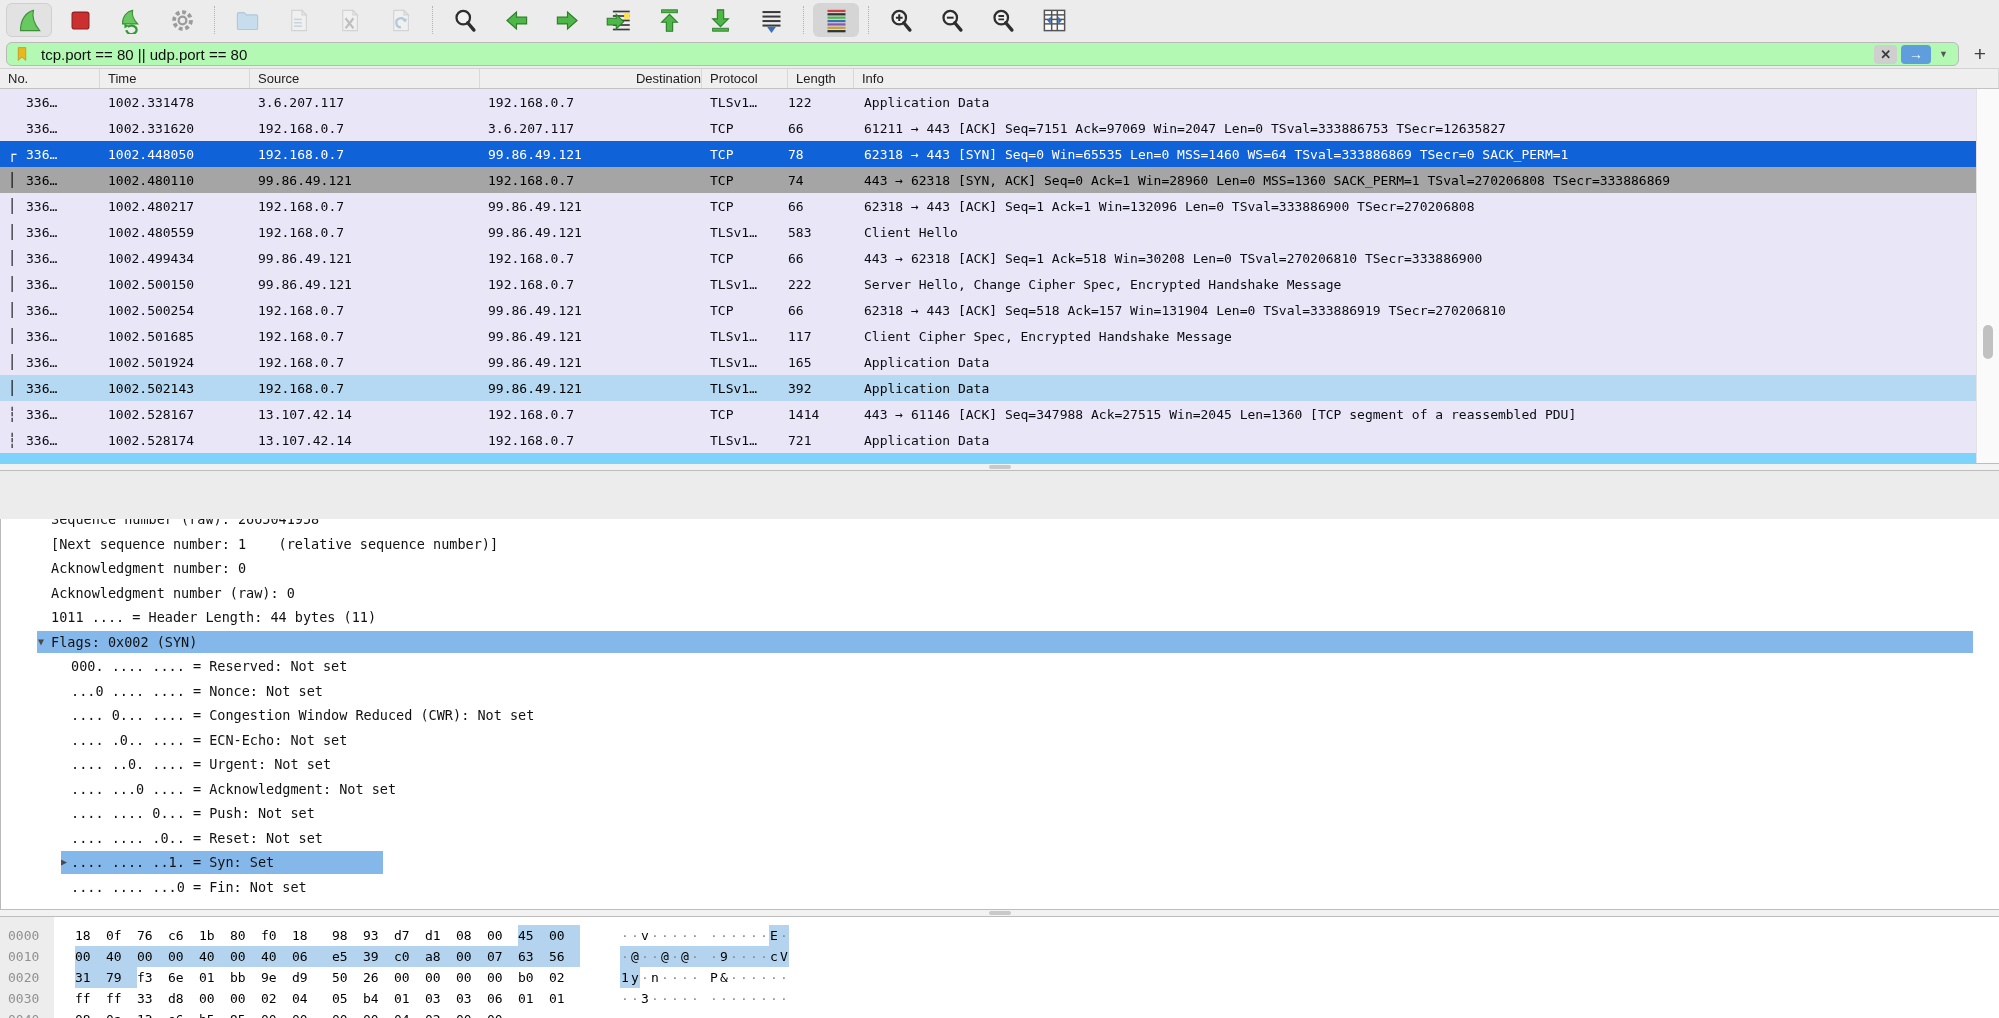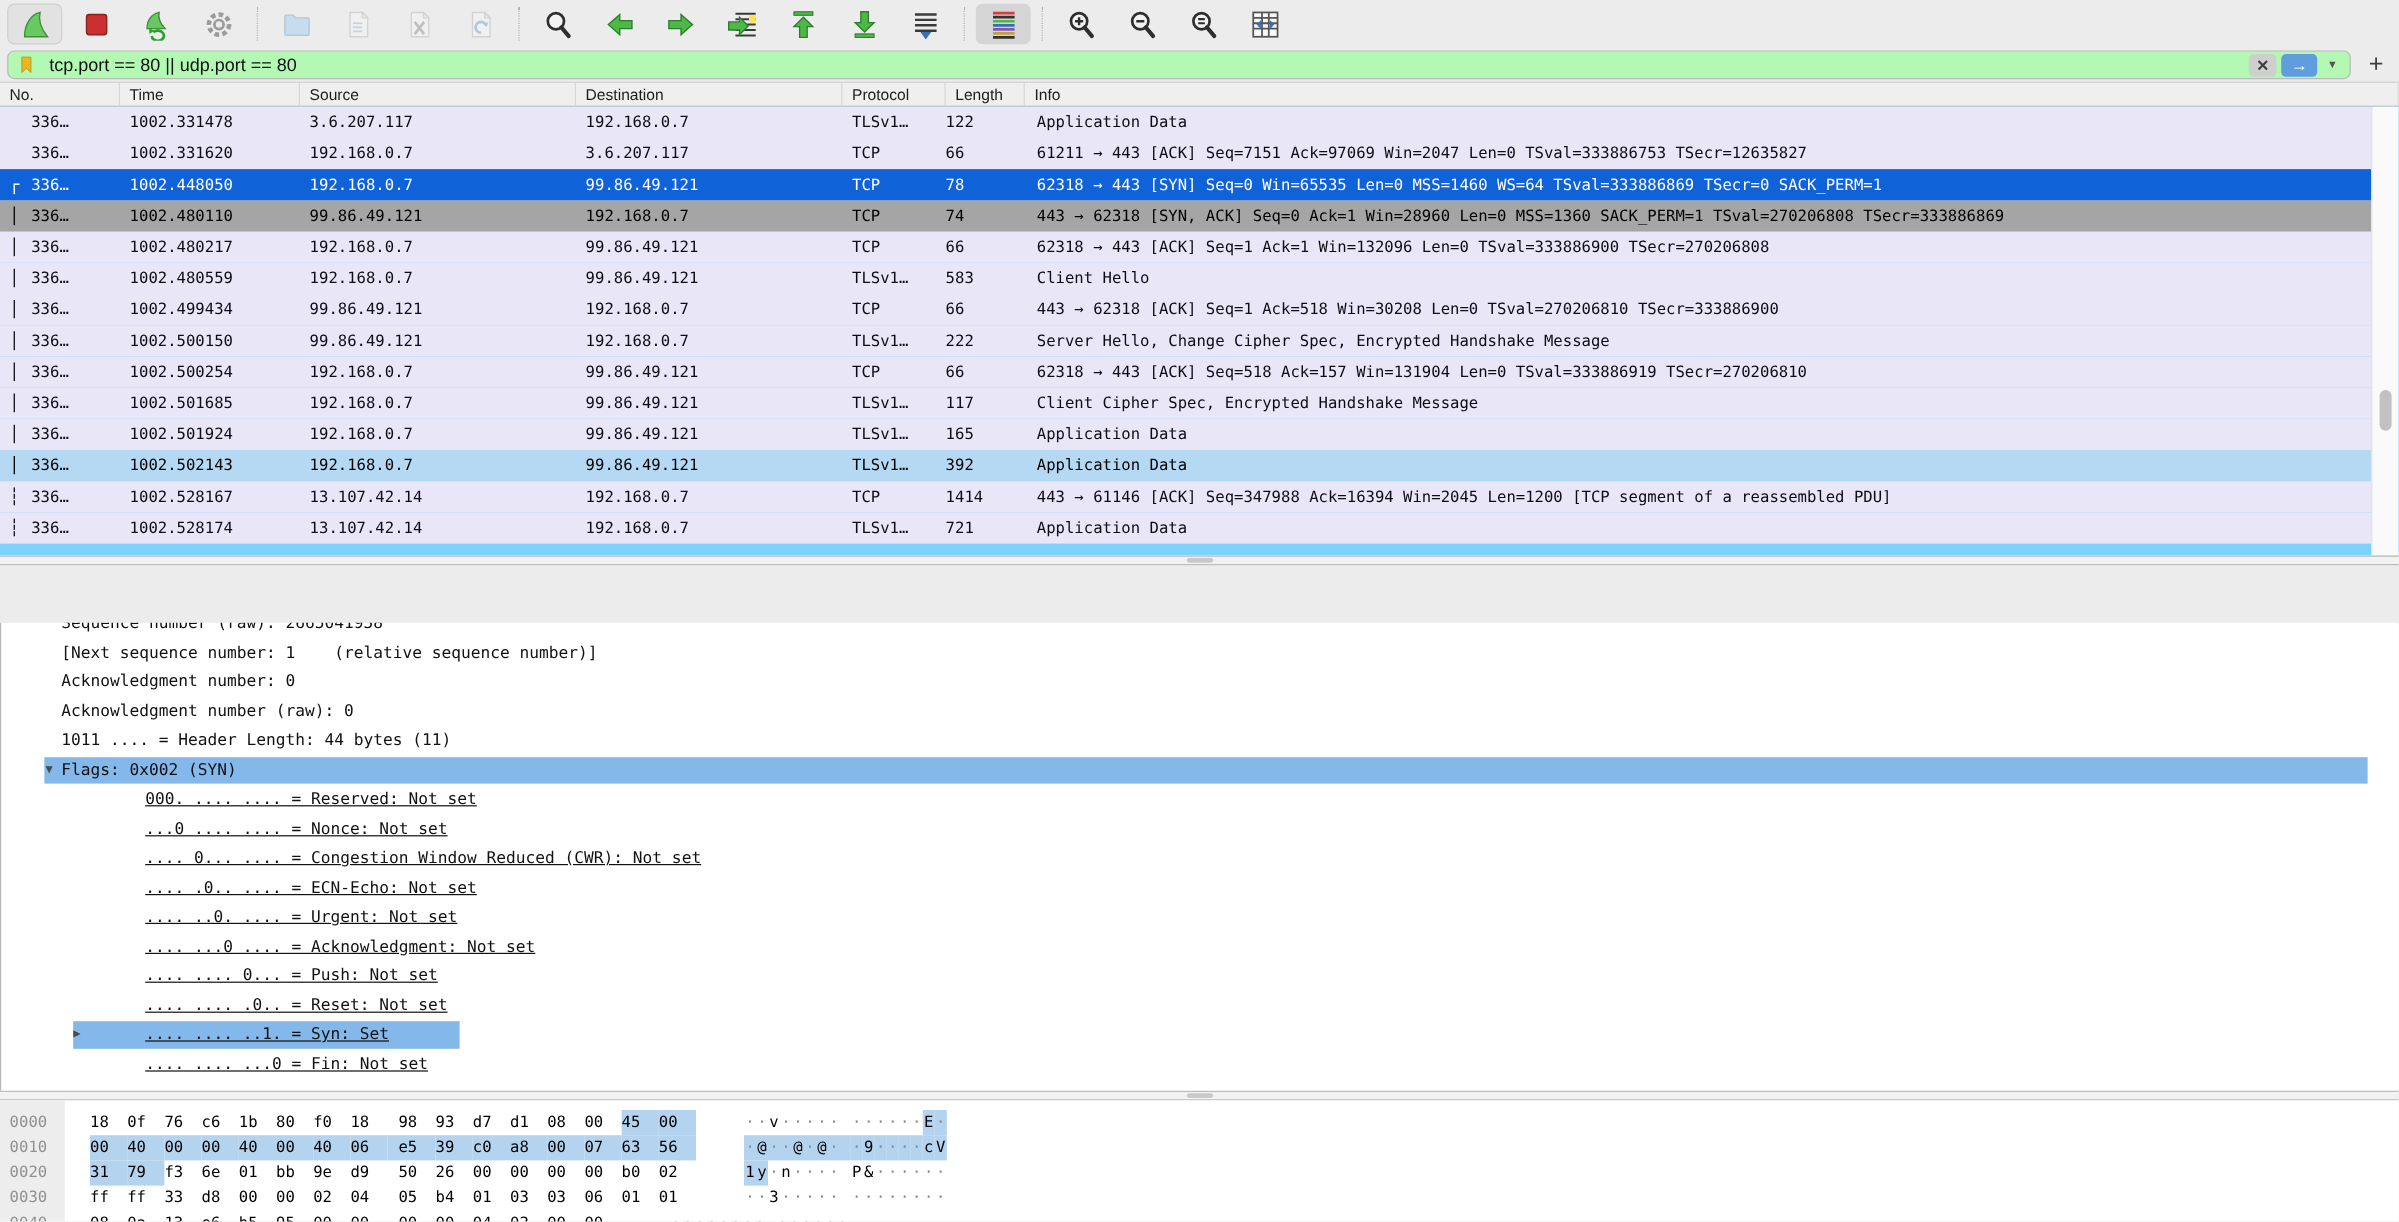--- a/index.html
+++ b/index.html
@@ -26,21 +26,21 @@
   .fbtn.clear { width:23px; background:#cfcfcf; color:#3c3c3c; font-weight:bold; font-size:13px; }
   .fbtn.apply { width:30px; background:#5f9ddc; color:#fff; font-weight:bold; font-size:14px; }
   .fcaret { font-size:9px; color:#555; margin:0 6px 0 8px; }
   .plus-btn { width:26px; text-align:center; font-size:21px; color:#3f3f3f; margin-left:8px; }
 
   
   .pkt-header { height:21px; display:flex; background:#efefef; border-top:1px solid #d2d2d2;
                 border-bottom:1px solid #c3c3c3; font-size:13px; color:#1c1c1c; }
   .pkt-header .hc { padding:2px 0 0 8px; border-right:1px solid #d8d8d8; overflow:hidden;
                     white-space:nowrap; }
-  .w-no{width:100px;} .w-time{width:150px;} .w-src{width:230px;} .w-dst{width:222px;}
+  .w-no{width:100px;} .w-time{width:150px;} .w-src{width:230px;} .w-dst{width:222px;text-align:right;}
   .w-proto{width:86px;} .w-len{width:66px;} .w-info{flex:1;}
 
   .pkt-list { height:374px; background:#7dd3fc; position:relative; overflow:hidden; }
   .pkt-rows { margin-right:23px; }
   .prow { height:26px; display:flex; align-items:center; font:13px "DejaVu Sans Mono", monospace;
           white-space:nowrap; }
   .prow > div { overflow:hidden; }
   .v-default { background:#e8e6f7; color:#0c0c14; }
   .v-selected { background:#1062d9; color:#ffffff; }
   .v-gray { background:#a5a5a5; color:#000; }
@@ -64,21 +64,21 @@
 
   
   .detail { height:390px; background:#fff; overflow:hidden; border-left:1px solid #b9b9b9;
             font:13.5px "DejaVu Sans Mono", monospace; color:#111; padding-top:0;margin-top:48px; }
   .dline { height:24.5px; line-height:24.5px; position:relative; white-space:pre; }
   .dline.partial { margin-top:-12px; }
   .dline .bar { position:absolute; top:1px; bottom:1px; background:#84b7ea; z-index:0; }
   .dline .bar.full { left:36px; right:26px; }
   .dline .bar.fit  { left:60px; width:322px; }
   .dline .txt { position:relative; z-index:1; }
-  .ind1 .txt { padding-left:50px; } .ind2 .txt { padding-left:120px;text-decoration:underline; }
+  .ind1 .txt { padding-left:50px; } .ind2 .txt { padding-left:70px; }
   .dexp { position:absolute; z-index:2; top:0; font-size:10px; color:#4a4a4a; }
   .dexp.e1 { left:37px; } .dexp.e2 { left:60px; }
 
   
   .hexpane { height:149px; background:#fff; position:relative;
              font:13px "DejaVu Sans Mono", monospace; padding-top:8px; }
   .offsetcol { position:absolute; left:0; top:0; width:54px; height:100%; background:#ededed; }
   .hrow { height:21px; line-height:21px; position:relative; white-space:pre; }
   .hoff { display:inline-block; width:54px; padding-left:8px; color:#909090; }
   .hbytes { margin-left:21px; }
@@ -442,21 +442,21 @@
         <div class="c-info">Application Data</div>
       </div>
       <div class="prow v-default">
         <div class="gut">┆</div>
         <div class="c-no">336…</div>
         <div class="c-time">1002.528167</div>
         <div class="c-src">13.107.42.14</div>
         <div class="c-dst">192.168.0.7</div>
         <div class="c-proto">TCP</div>
         <div class="c-len">1414</div>
-        <div class="c-info">443 → 61146 [ACK] Seq=347988 Ack=16394 Win=2045 Len=1200 [TCP segment of a reassembled PDU]</div>
+        <div class="c-info">443 → 61146 [ACK] Seq=347988 Ack=27515 Win=2045 Len=1360 [TCP segment of a reassembled PDU]</div>
       </div>
       <div class="prow v-default">
         <div class="gut">┆</div>
         <div class="c-no">336…</div>
         <div class="c-time">1002.528174</div>
         <div class="c-src">13.107.42.14</div>
         <div class="c-dst">192.168.0.7</div>
         <div class="c-proto">TLSv1…</div>
         <div class="c-len">721</div>
         <div class="c-info">Application Data</div>

